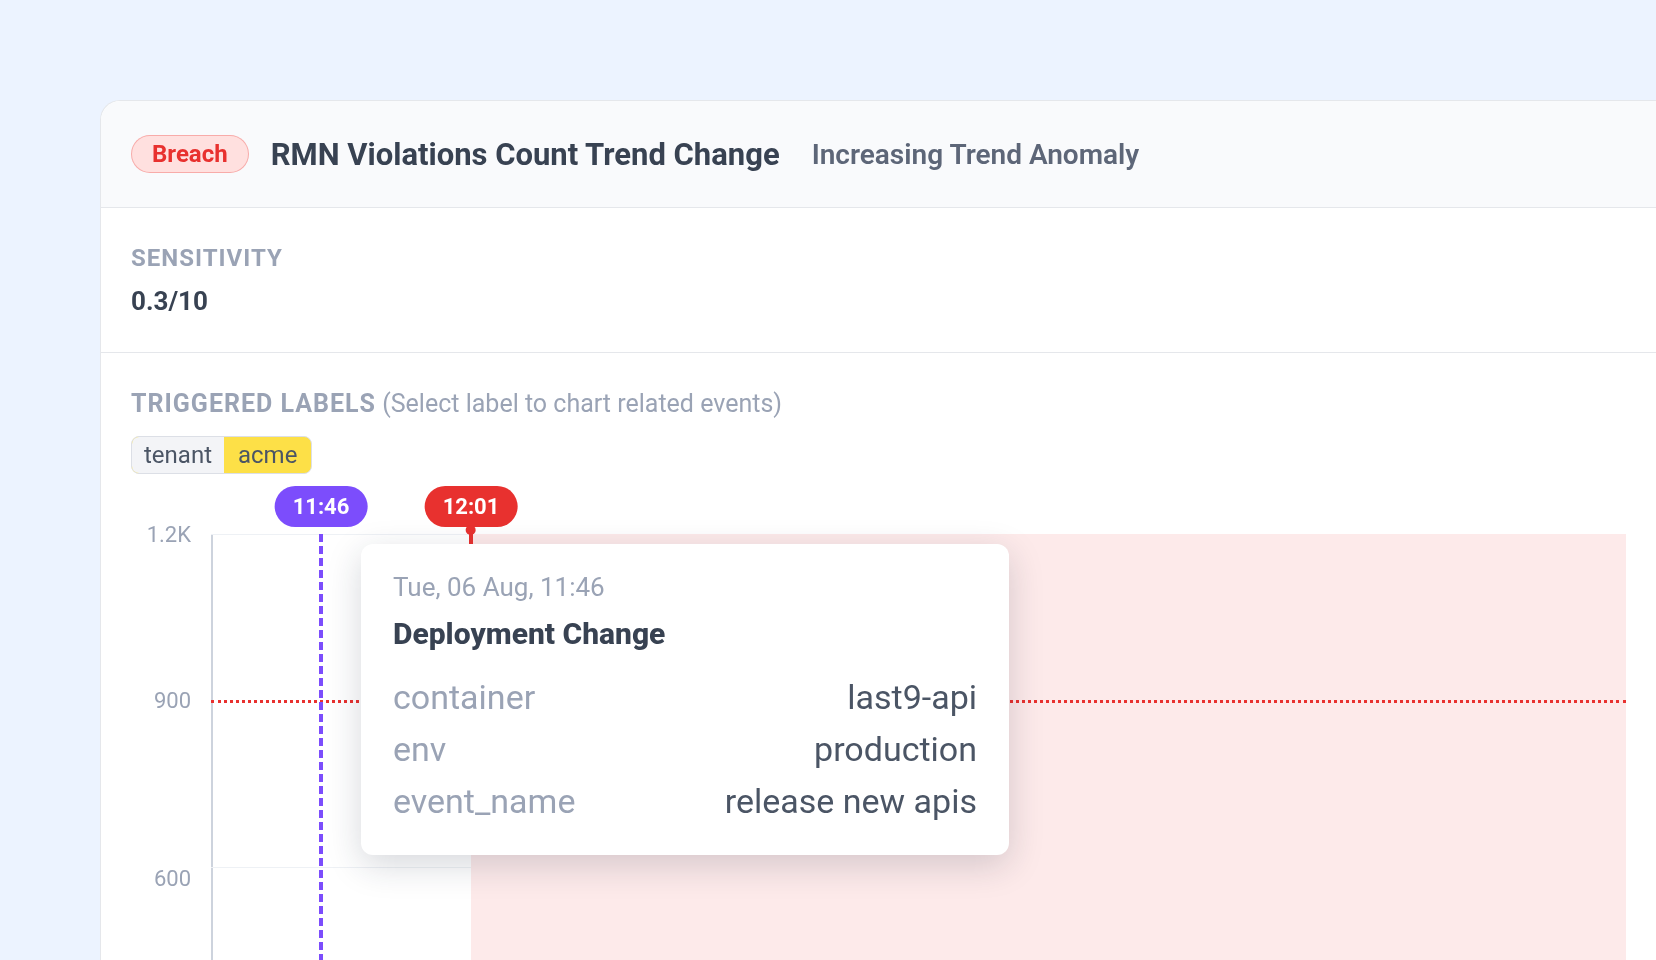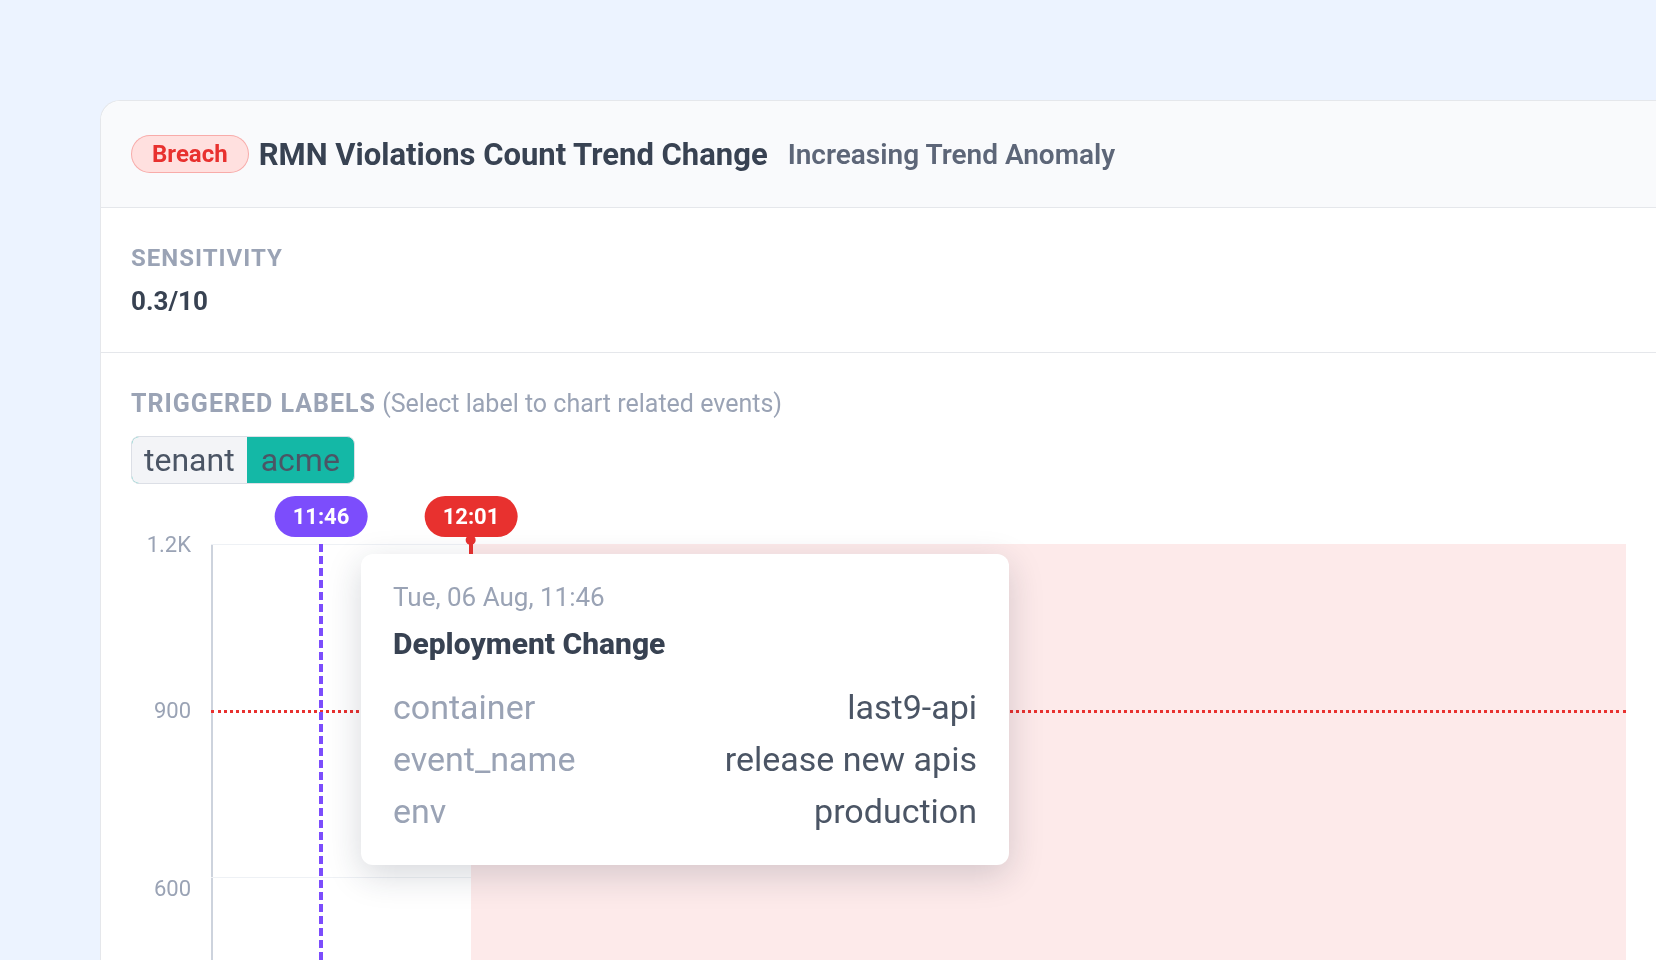--- a/index.html
+++ b/index.html
@@ -39,21 +39,21 @@
     border-top-left-radius:20px;
   }
 
   .panel-header {
     background:var(--panel-header-bg);
     border-bottom:1px solid var(--border);
     border-top-left-radius:20px;
     padding:34px 30px 34px 30px;
     display:flex;
     align-items:center;
-    gap:10px;
+    gap:22px;
   }
   .breach-badge {
     background:var(--red-bg);
     color:var(--red-strong);
     border:1px solid rgba(232,49,47,0.3);
     border-radius:999px;
     padding:4px 20px;
     font-weight:700;
     font-size:24px;
   }
@@ -98,22 +98,22 @@
   }
   .labels-header { font-size:25px; color:var(--text-light); }
   .labels-header .strong { font-weight:700; letter-spacing:1px; color:var(--text-light); }
   .chip-row { margin-top:18px; }
   .chip {
     display:inline-flex;
     align-items:stretch;
     border:1px solid var(--tag-border);
     border-radius:8px;
     overflow:hidden;
-    font-size:32px;
-    background:#14b8a6;
+    font-size:24px;
+    background:#fde047;
   }
   .chip-key {
     background:#f3f4f7;
     padding:4px 12px;
     color:#4b5565;
   }
   .chip-val {
     padding:4px 14px;
     color:#4b5565;
   }
@@ -292,24 +292,24 @@
       </div>
 
       <div class="tooltip-card" style="left:150px; top:10px;">
         <div class="tooltip-timestamp">Tue, 06 Aug, 11:46</div>
         <div class="tooltip-title">Deployment Change</div>
         <div class="tooltip-row">
           <span class="k">container</span>
             <span class="v">last9-api</span>
         </div>
         <div class="tooltip-row">
+          <span class="k">env</span>
+            <span class="v">production</span>
+        </div>
+        <div class="tooltip-row">
           <span class="k">event_name</span>
             <span class="v">release new apis</span>
-        </div>
-        <div class="tooltip-row">
-          <span class="k">env</span>
-            <span class="v">production</span>
         </div>
       </div>
     </div>
   </div>
 
 </div>
 
 </body></html>

